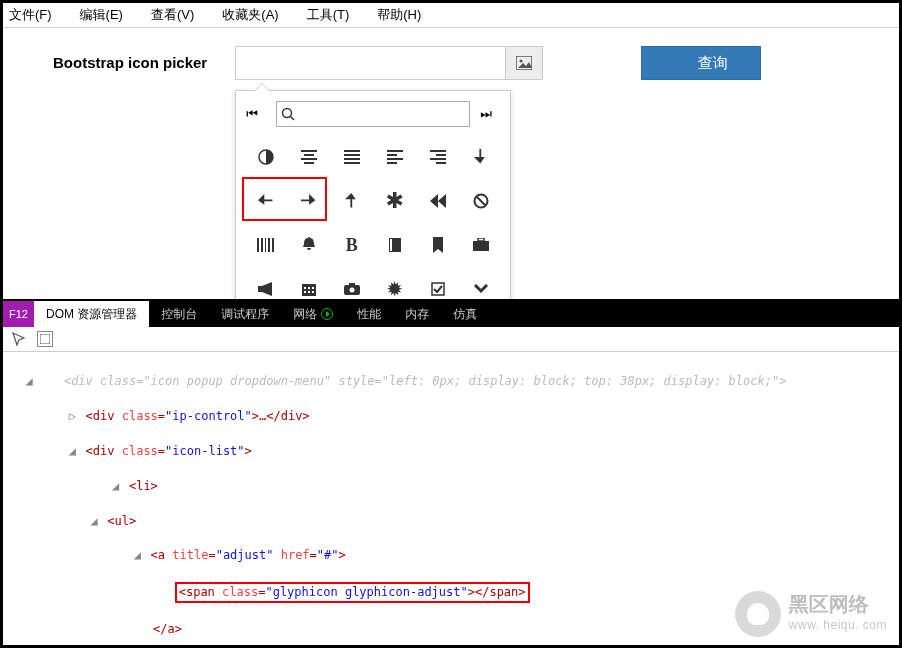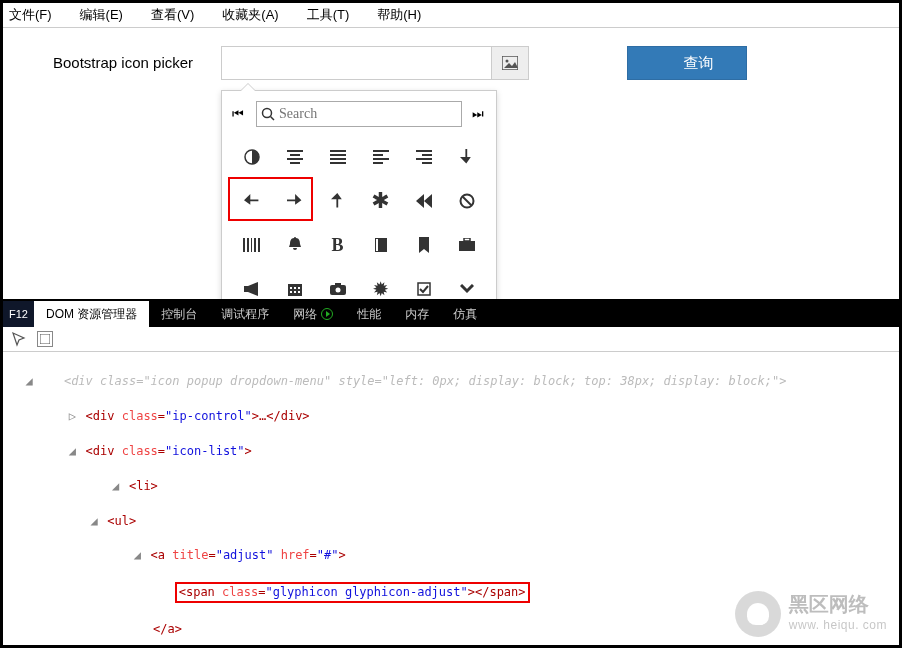--- a/index.html
+++ b/index.html
@@ -1,40 +1,40 @@
 <!DOCTYPE html>
 <html><head>
 <meta charset="utf-8">
 <style>
   * { box-sizing: border-box; margin: 0; padding: 0; }
   body { font-family: "Microsoft YaHei", Arial, sans-serif; font-size: 13px; background: #fff; width: 902px; height: 648px; position: relative; overflow: hidden; border: 3px solid #000; }
   .menubar { display: flex; gap: 28px; padding: 3px 6px; font-size: 13px; border-bottom: 1px solid #ccc; }
   .menubar span { cursor: default; }
   .content { padding: 18px 20px 10px 50px; display: flex; align-items: flex-start; gap: 28px; }
-  .label { font-weight: normal; font-size: 15px; padding-top: 8px; }
+  .label { font-weight: bold; font-size: 15px; padding-top: 8px; }
   .picker-wrap { position: relative; }
   .input-group { display: flex; }
   .picker-input { width: 270px; height: 34px; border: 1px solid #ccc; border-right: none; padding: 0 8px; font-size: 13px; }
   .addon { width: 38px; height: 34px; border: 1px solid #ccc; background: #eee; display: flex; align-items: center; justify-content: center; cursor: pointer; }
   .query-btn { width: 120px; height: 34px; background: #337ab7; color: #fff; border: 1px solid #2e6da4; font-size: 15px; cursor: pointer; margin-left: 70px; padding-left: 23px; }
   .popup { position: absolute; top: 44px; left: 0; width: 276px; background: #fff; border: 1px solid #ccc; box-shadow: 0 2px 6px rgba(0,0,0,.15); padding: 6px 8px 0; }
   .popup::before { content: ""; position: absolute; top: -8px; left: 18px; border: 8px solid transparent; border-bottom-color: #ccc; border-top: none; }
   .popup::after { content: ""; position: absolute; top: -7px; left: 19px; border: 7px solid transparent; border-bottom-color: #fff; border-top: none; }
   .searchbar { display: flex; align-items: center; gap: 10px; padding: 4px 2px 8px; }
   .nav-btn { width: 20px; cursor: pointer; font-family: monospace; }
   .search-wrap { flex: 1; display: flex; align-items: center; border: 1px solid #aaa; height: 26px; padding: 0 4px; gap: 4px; }
   .search-wrap input { border: none; outline: none; flex: 1; font-size: 14px; font-family: serif; }
   .icon-grid { display: grid; grid-template-columns: repeat(6, 1fr); }
   .icon-cell { height: 44px; display: flex; align-items: center; justify-content: center; color: #333; cursor: pointer; font-size: 16px; }
   .hl { position: absolute; border: 2px solid #e00; pointer-events: none; }
   .hl1 { top: 86px; left: 6px; width: 85px; height: 44px; }
 
   .devtools { position: absolute; left: 0; right: 0; top: 296px; bottom: 0; background: #fff; border-top: 2px solid #000; }
   .dev-tabs { background: #000; color: #ccc; display: flex; align-items: center; height: 26px; font-size: 12px; }
-  .f12 { background: #0f172a; color: #fff; padding: 0 6px; height: 100%; display: flex; align-items: center; font-size: 11px; }
+  .f12 { background: #a21caf; color: #fff; padding: 0 6px; height: 100%; display: flex; align-items: center; font-size: 11px; }
   .dev-tab { padding: 0 12px; height: 100%; display: flex; align-items: center; cursor: pointer; color: #ccc; gap: 4px; }
   .dev-tab.active { background: #fff; color: #000; }
   .green-circle { width: 12px; height: 12px; border: 1px solid #2a2; border-radius: 50%; display: inline-flex; align-items: center; justify-content: center; }
   .green-circle::after { content: ""; border-left: 4px solid #2a2; border-top: 3px solid transparent; border-bottom: 3px solid transparent; margin-left: 1px; }
   .dev-toolbar { display: flex; align-items: center; gap: 10px; padding: 4px 8px; border-bottom: 1px solid #ccc; }
   .tool-ico { width: 16px; height: 16px; border: 1px solid #888; display: flex; align-items: center; justify-content: center; font-size: 10px; }
   .source { font-family: Consolas, monospace; font-size: 12px; padding: 4px 0 6px 20px; line-height: 1.45; white-space: pre; overflow: hidden; position: relative; }
   .tw { color: #888; display: inline-block; width: 12px; text-align: center; cursor: pointer; }
   .tb { color: #a00; } 
   .an { color: #ef4444; } 
@@ -81,21 +81,20 @@
     </div>
 
     <div class="popup">
       <div class="searchbar">
         <span class="nav-btn">⏮</span>
         <div class="search-wrap">
           <svg width="14" height="14" viewBox="0 0 14 14">
               <circle cx="6" cy="6" r="4.5" fill="none" stroke="#333" stroke-width="1.5"></circle>
               <line x1="9.5" y1="9.5" x2="13" y2="13" stroke="#333" stroke-width="1.5"></line>
             </svg>
-          <input placeholder="Search" style="">
         </div>
         <span class="nav-btn">⏭</span>
       </div>
 
       <div class="icon-grid">
 
         <div class="icon-cell">
             <svg width="16" height="16" viewBox="0 0 16 16">
               <circle cx="8" cy="8" r="7" fill="none" stroke="#333" stroke-width="1.5"></circle>
               <path d="M8 1 A7 7 0 0 1 8 15 Z" fill="#333"></path>

